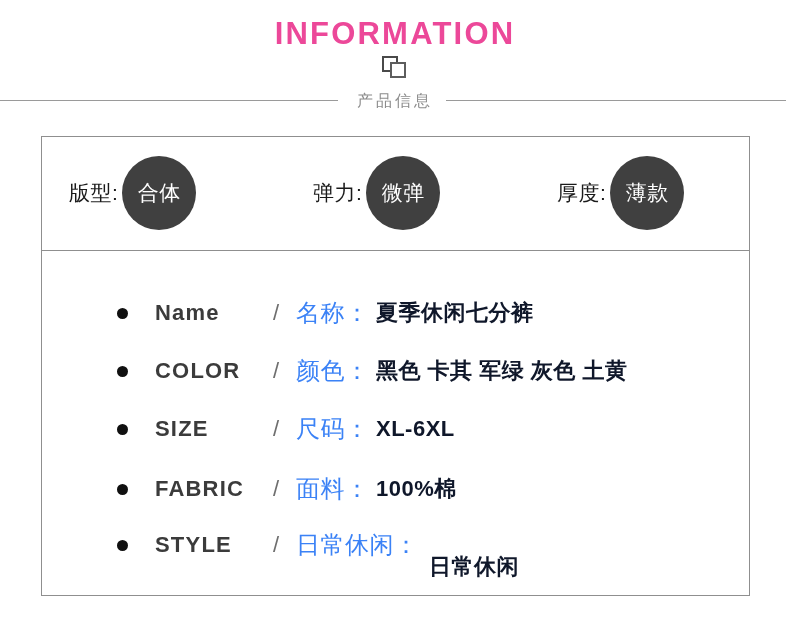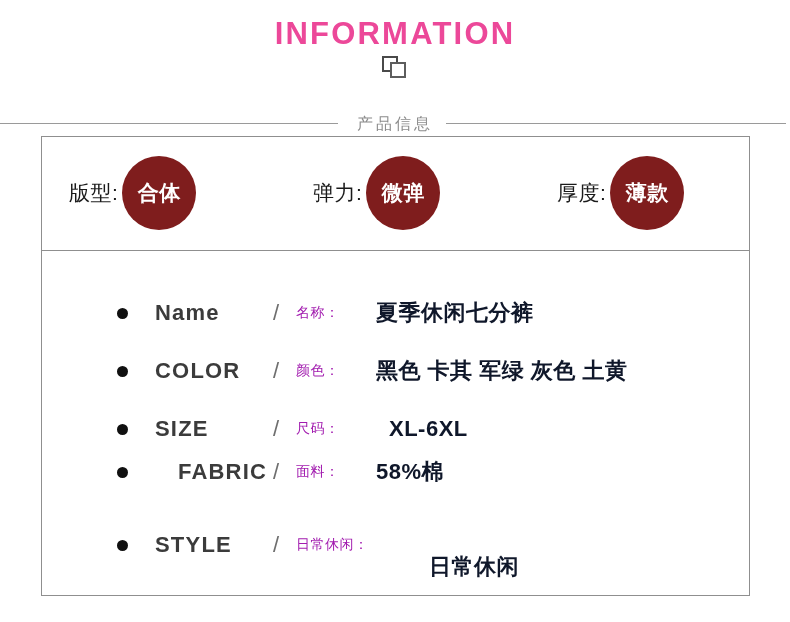--- a/index.html
+++ b/index.html
@@ -67,21 +67,20 @@
     border-color: #5d5d5d;
     background: #ffffff;
   }
 
   .subtitle-row {
     position: absolute;
     left: 0;
     top: 88px;
     width: 698px;
     height: 26px;
-    margin-top: 23px;
   }
   .rule {
     position: absolute;
     top: 12px;
     height: 1px;
     background: #9a9a9a;
   }
   .rule-left {
     left: 0;
     width: 338px;
@@ -148,27 +147,27 @@
     color: #1a1a1a;
     letter-spacing: 0.5px;
     white-space: nowrap;
     font-weight: 400;
   }
   .badge-circle {
     margin-left: 4px;
     width: 74px;
     height: 74px;
     border-radius: 50%;
-    background: #7f1d1d;
+    background: #404040;
     color: #ffffff;
     display: flex;
     align-items: center;
     justify-content: center;
     font-size: 21px;
-    font-weight: 700;
+    font-weight: 400;
     letter-spacing: 0.5px;
     white-space: nowrap;
   }
 
   
   .spec-list {
     position: absolute;
     left: 41px;
     top: 251px;
     width: 709px;
@@ -179,21 +178,21 @@
     left: 0;
     width: 709px;
     height: 58px;
     display: flex;
     align-items: center;
     white-space: nowrap;
   }
   .spec-row-0 { top: 33px; }
   .spec-row-1 { top: 91px; padding-left: 33px; }
   .spec-row-2 { top: 149px; }
-  .spec-row-3 { top: 192px; text-align: center; }
+  .spec-row-3 { top: 209px; }
   .spec-row-4 { top: 265px; }
 
   .bullet {
     position: absolute;
     left: 76px;
     width: 11px;
     height: 11px;
     border-radius: 50%;
     background: #101010;
   }
@@ -209,35 +208,35 @@
   .spec-slash {
     position: absolute;
     left: 232px;
     font-size: 22px;
     font-weight: 300;
     color: #6e6e6e;
   }
   .spec-cn {
     position: absolute;
     left: 255px;
-    font-size: 14px;
+    font-size: 24px;
     font-weight: 400;
-    color: #a21caf;
+    color: #3b82f6;
     letter-spacing: 0.5px;
   }
   .spec-val {
     position: absolute;
     font-size: 22px;
     font-weight: bold;
     color: #0f172a;
     letter-spacing: 0.5px;
   }
   .spec-row-0 .spec-val { left: 335px; }
   .spec-row-1 .spec-val { left: 335px; }
-  .spec-row-2 .spec-val { left: 348px; }
+  .spec-row-2 .spec-val { left: 335px; }
   .spec-row-3 .spec-val { left: 335px; }
   .spec-row-4 .spec-val { left: 388px; margin-top: 44px; }
   .spec-row-4 .spec-cn { left: 255px; }
 </style>
 </head>
 <body>
 
 <div class="header">
   <div class="title">INFORMATION</div>
 
@@ -299,21 +298,21 @@
     <span class="spec-slash">/</span>
     <span class="spec-cn">尺码：</span>
     <span class="spec-val">XL-6XL</span>
   </div>
 
   <div class="spec-row spec-row-3">
     <span class="bullet"></span>
     <span class="spec-en">FABRIC</span>
     <span class="spec-slash">/</span>
     <span class="spec-cn">面料：</span>
-    <span class="spec-val">58%棉</span>
+    <span class="spec-val">100%棉</span>
   </div>
 
   <div class="spec-row spec-row-4">
     <span class="bullet"></span>
     <span class="spec-en">STYLE</span>
     <span class="spec-slash">/</span>
     <span class="spec-cn">日常休闲：</span>
     <span class="spec-val">日常休闲</span>
   </div>
 

